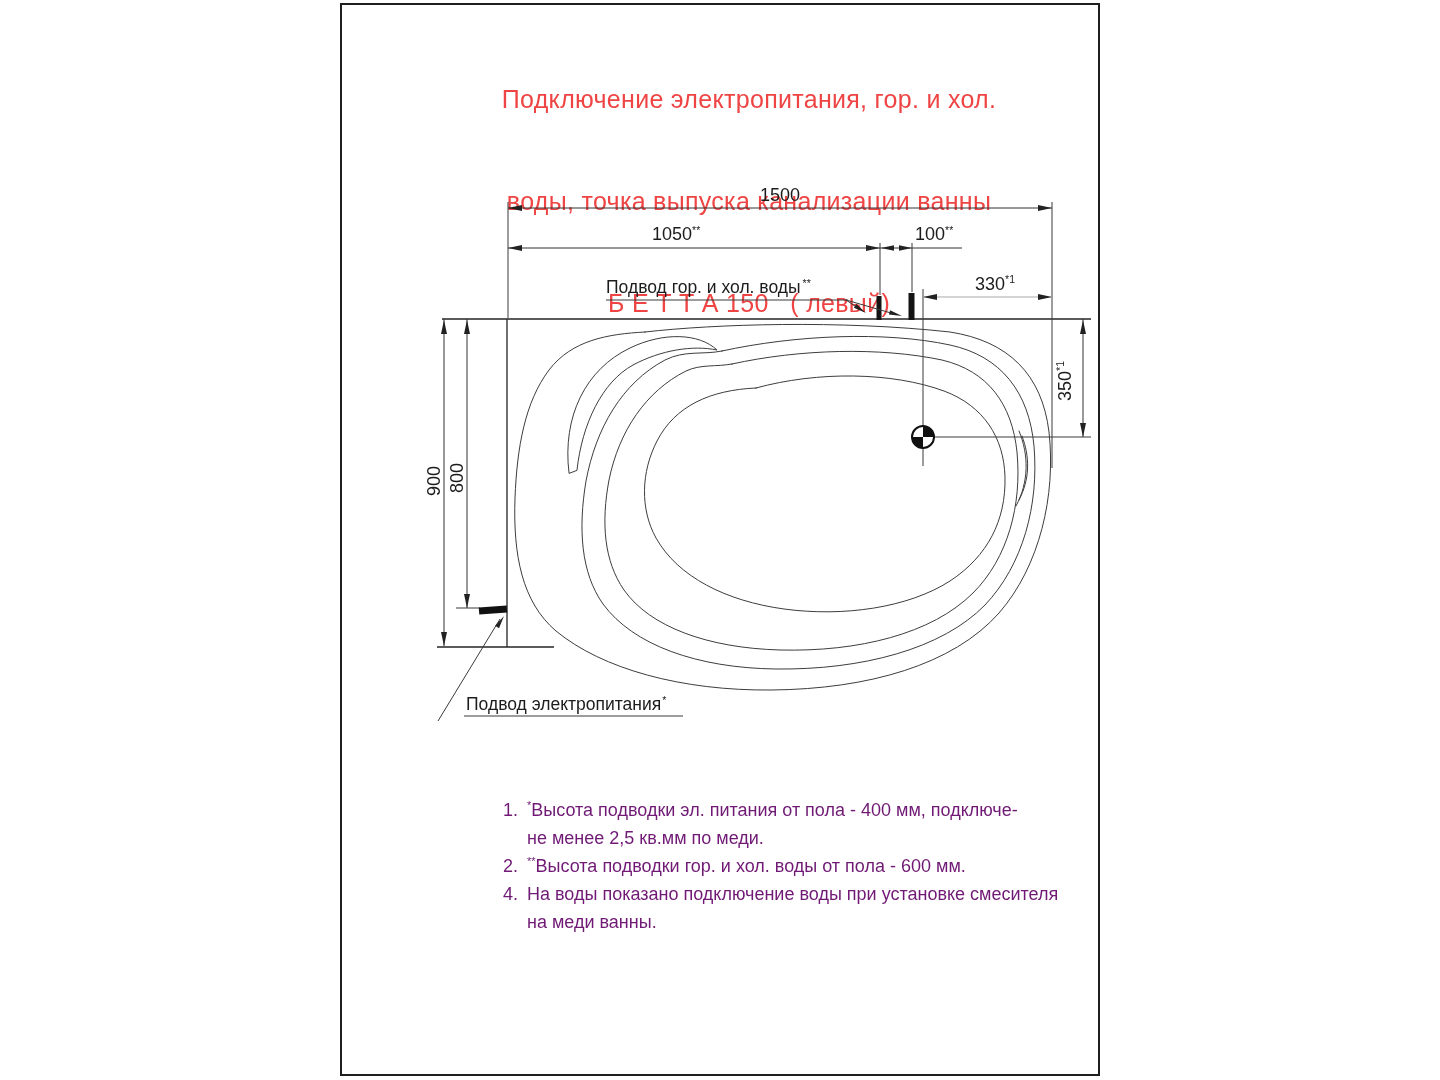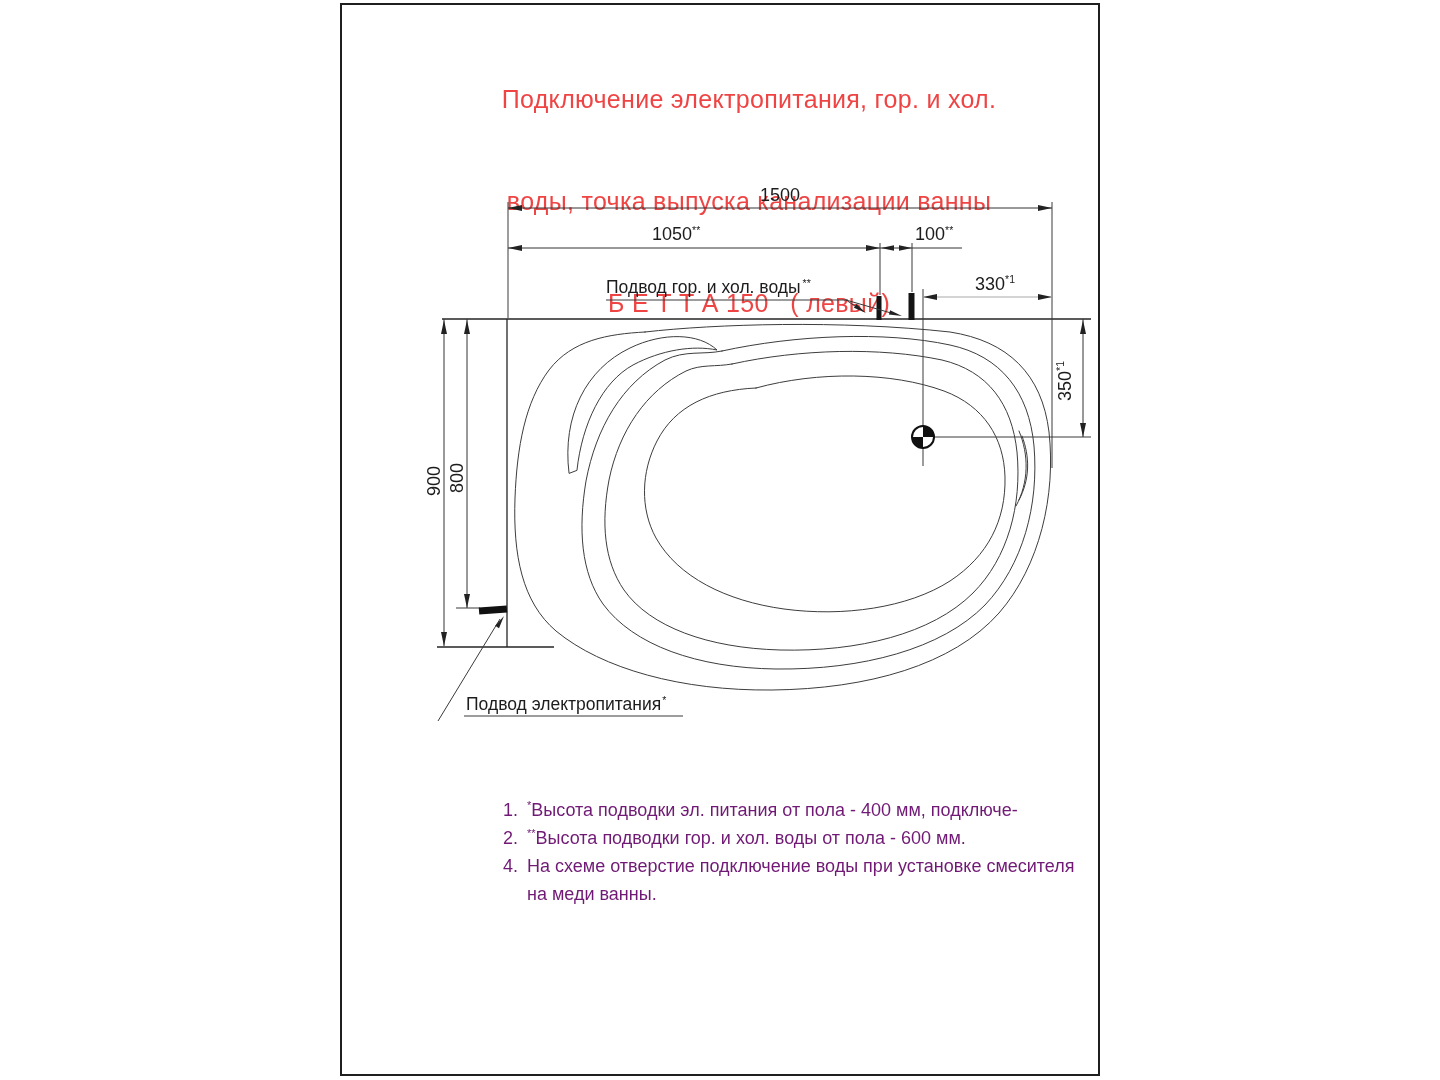--- a/index.html
+++ b/index.html
@@ -117,16 +117,17 @@
   </g>
 
   <g>
     <text class="lbltxt" x="606" y="293"><tspan>Подвод гор. и хол. воды</tspan><tspan class="suptxt" dy="-6" dx="2">**</tspan></text>
     <text class="lbltxt" x="466" y="710"><tspan>Подвод электропитания</tspan><tspan class="suptxt" dy="-6" dx="1">*</tspan></text>
   </g>
 </svg>
 
 <div class="notes">
   <div class="note-line"><span class="n-num">1.</span><span class="n-sup">*</span><span>Высота подводки эл. питания от пола - 400 мм, подключе-</span></div>
+  <div class="note-line"><span class="n-num"></span><span class="n-sup"></span><span>не менее 2,5 кв.мм по меди.</span></div>
   <div class="note-line"><span class="n-num">2.</span><span class="n-sup">**</span><span>Высота подводки гор. и хол. воды от пола - 600 мм.</span></div>
-  <div class="note-line"><span class="n-num">4.</span><span class="n-sup"></span><span>На схеме отверстие подключение воды при установке смесителя</span></div>
+  <div class="note-line"><span class="n-num">4.</span><span class="n-sup"></span><span>На воды показано подключение воды при установке смесителя</span></div>
   <div class="note-line"><span class="n-num"></span><span class="n-sup"></span><span>на меди ванны.</span></div>
 </div>
 
 </body></html>

